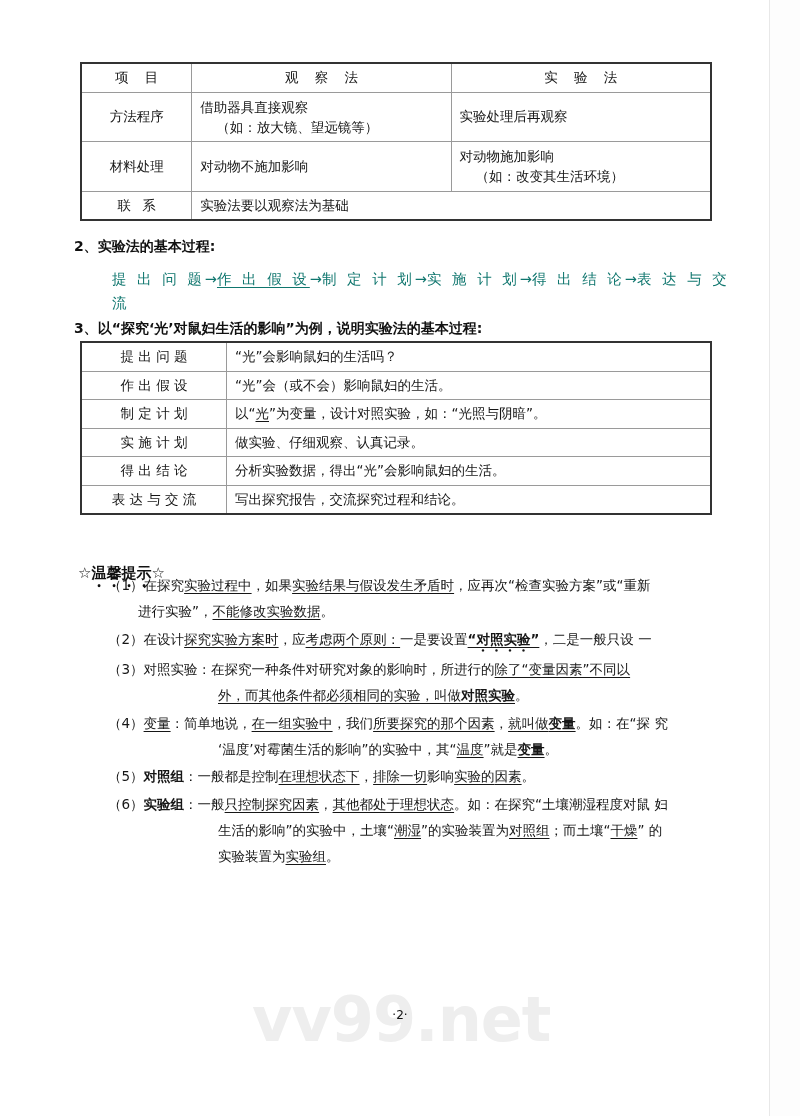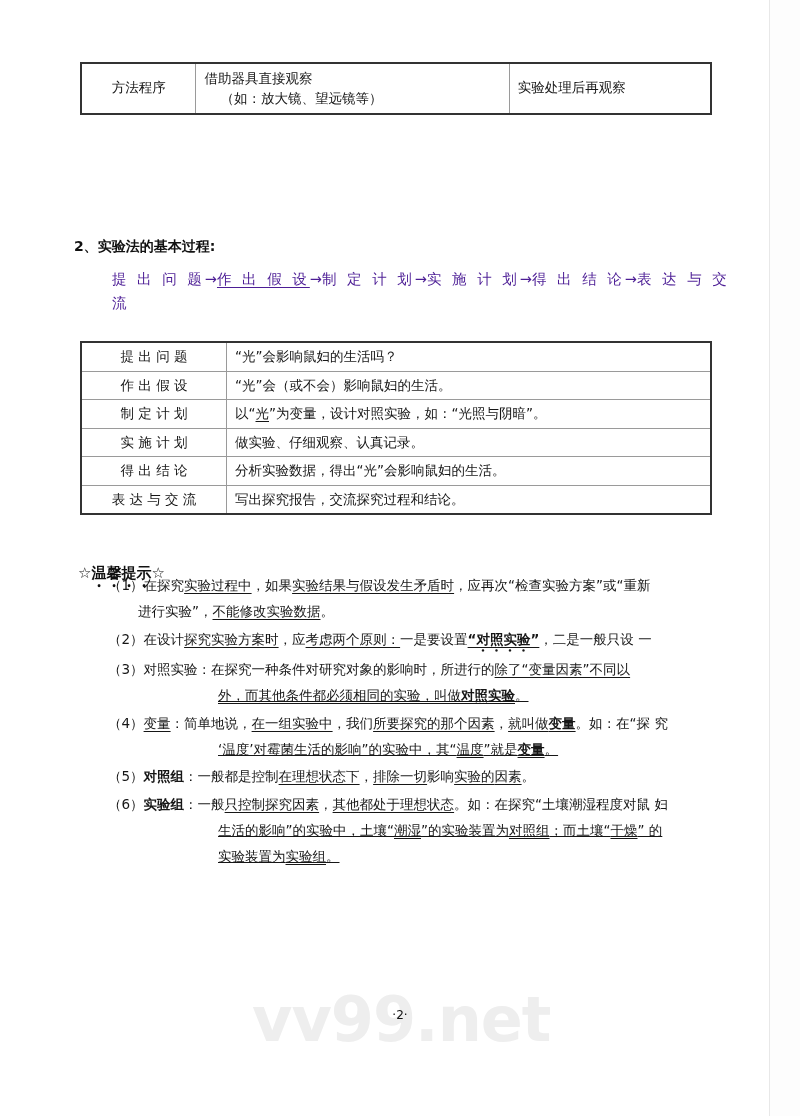--- a/index.html
+++ b/index.html
@@ -116,21 +116,21 @@
   #heading-3 { left: 74px; top: 320px; }
 
   
   .flow-block {
     position: absolute;
     left: 112px;
     top: 268px;
     width: 620px;
     font-size: 14.5px;
     line-height: 1.65;
-    color: #4c1d95;
+    color: #0f766e;
   }
   .flow-block .sp { letter-spacing: 3px; }
   .flow-ul { text-decoration: underline; text-underline-offset: 3px; }
 
   
   .tips-title {
     position: absolute;
     left: 78px;
     top: 564px;
     font-size: 15px;
@@ -167,21 +167,20 @@
   }
   .tip-indent {
     display: block;
     padding-left: 30px;
     text-align: justify;
   }
   .tip-indent-wide {
     display: block;
     padding-left: 110px;
     text-align: justify;
-    text-decoration: underline;
   }
   .u  { text-decoration: underline; text-underline-offset: 2.5px; }
   .b  { font-weight: bold; }
   .bu { font-weight: bold; text-decoration: underline; text-underline-offset: 2.5px; }
 
   
   .page-number {
     position: absolute;
     left: 0;
     top: 1008px;
@@ -197,41 +196,67 @@
 
 <div class="sheet">
 
   <div class="page-edge-2"></div>
   <div class="page-edge"></div>
 
   <div class="watermark">vv99.net</div>
 
   <table class="doc-table" id="table-methods">
     <tbody>
+      <tr>
+        <td class="c-label col-item">
+          <span class="spread">项    目</span>
+        </td>
+        <td class="c-label col-obs">
+          <span class="spread">观   察   法</span>
+        </td>
+        <td class="c-label col-exp">
+          <span class="spread">实   验   法</span>
+        </td>
+      </tr>
 
 
       <tr>
         <td class="c-label">方法程序</td>
         <td class="cell-two-line">
           <span>借助器具直接观察</span>
           <span class="indent-1">（如：放大镜、望远镜等）</span>
         </td>
         <td>实验处理后再观察</td>
       </tr>
 
-
+      <tr>
+        <td class="c-label">材料处理</td>
+        <td>对动物不施加影响</td>
+        <td class="cell-two-line">
+          <span>对动物施加影响</span>
+          <span class="indent-1">（如：改变其生活环境）</span>
+        </td>
+      </tr>
+
+      <tr>
+        <td class="c-label">
+          <span class="spread-sm">联    系</span>
+        </td>
+        <td colspan="2">实验法要以观察法为基础</td>
+      </tr>
     </tbody>
   </table>
 
   <div class="section-heading" id="heading-2">2、实验法的基本过程:</div>
 
   <div class="flow-block">
     <span class="sp">提 出 问 题</span><span>→</span><span class="sp flow-ul">作 出 假 设</span><span>→</span><span class="sp">制 定 计 划</span><span>→</span><span class="sp">实 施 计 划</span><span>→</span><span class="sp">得 出 结 论</span><span>→</span><span class="sp">表 达 与 交</span><br><span class="sp">流</span>
   </div>
 
+  <div class="section-heading" id="heading-3">3、以“探究‘光’对鼠妇生活的影响”为例，说明实验法的基本过程:</div>
 
   <table class="doc-table" id="table-process">
     <tbody>
       <tr>
         <td class="c-label col-step">提 出 问 题</td>
         <td>“光”会影响鼠妇的生活吗？</td>
       </tr>
       <tr>
         <td class="c-label">作 出 假 设</td>
         <td>“光”会（或不会）影响鼠妇的生活。</td>

